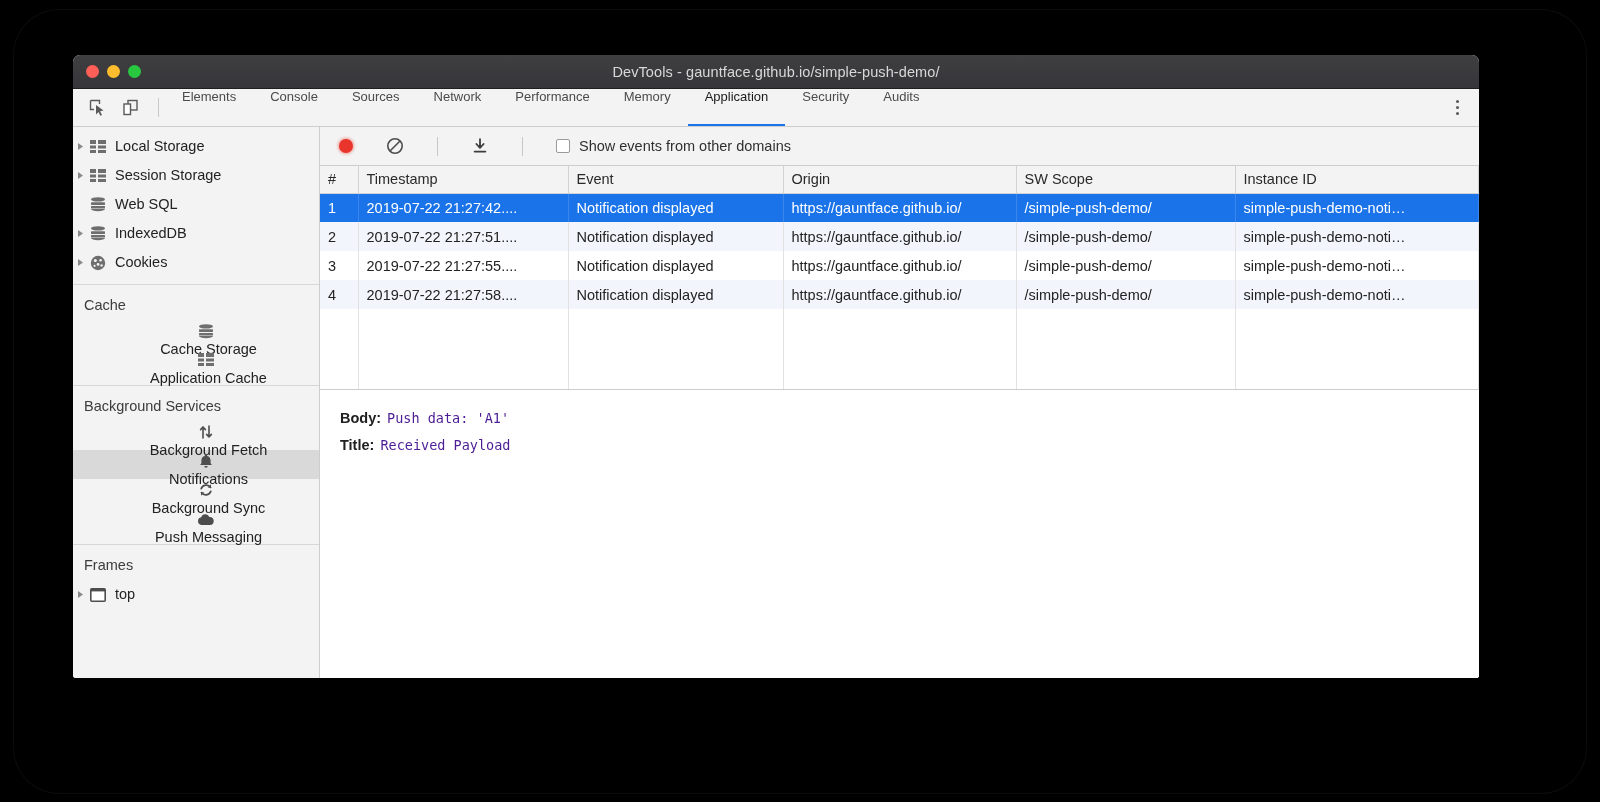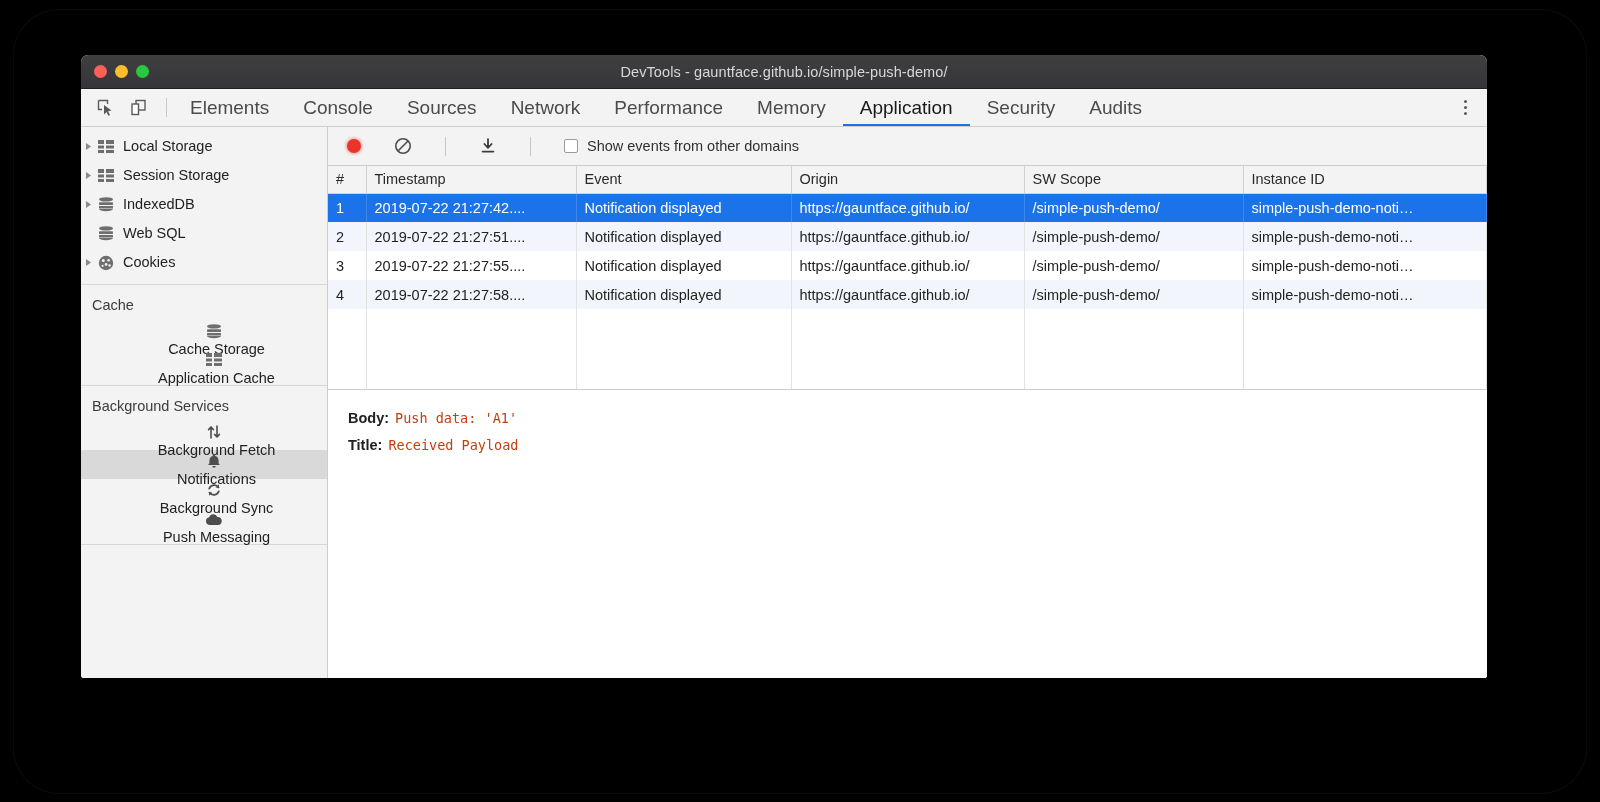--- a/index.html
+++ b/index.html
@@ -27,21 +27,21 @@
     width: 1574px;
     height: 785px;
     border-radius: 46px;
     background: #000000;
     box-shadow: inset 0 0 1px 1px #0d0d0d;
   }
 
   
   .window {
     position: absolute;
-    left: 81px;
+    left: 73px;
     top: 55px;
     width: 1406px;
     height: 623px;
     border-radius: 7px 7px 3px 3px;
     overflow: hidden;
     background: #ffffff;
     box-shadow: 0 6px 26px rgba(0,0,0,0.55);
   }
 
   
@@ -93,23 +93,22 @@
   }
   .vdiv {
     width: 1px;
     background: #c9c9c9;
     margin: 9px 6px;
     flex: 0 0 1px;
   }
   .tabs { display: flex; align-items: stretch; }
   .tab {
     display: flex;
-    align-items: center;
     padding: 0 17px;
-    font-size: 19px;
+    font-size: 13px;
     color: #4b4b4b;
     position: relative;
     white-space: nowrap;
   }
   .tab.active { color: #1a1a1a; }
   .tab.active::after {
     content: "";
     position: absolute;
     left: 0; right: 0; bottom: 0;
     height: 2.5px;
@@ -281,21 +280,21 @@
     font-size: 14.5px;
   }
   .detail-key {
     font-weight: bold;
     color: #202020;
     margin-right: 6px;
   }
   .detail-val {
     font-family: "DejaVu Sans Mono", monospace;
     font-size: 13.5px;
-    color: #c2410c;
+    color: #4c1d95;
     white-space: pre;
   }
 </style>
 </head>
 <body>
 
 <div id="root">
   <div class="backdrop"></div>
 
   <div class="window">
@@ -403,47 +402,47 @@
                 <rect x="0" y="5.5" width="6" height="3" fill="#6e6e6e"></rect>
                   <rect x="8" y="5.5" width="8" height="3" fill="#6e6e6e"></rect>
                 <rect x="0" y="10" width="6" height="3" fill="#6e6e6e"></rect>
                   <rect x="8" y="10" width="8" height="3" fill="#6e6e6e"></rect>
               </svg>
             </span>
             <span class="sb-label">Session Storage</span>
           </div>
 
           <div class="sb-item">
-            <span class="sb-arrow">
-              <svg width="9" height="9" viewBox="0 0 9 9">
-                  <path d="M2 1 L7 4.5 L2 8 Z" fill="#8a8a8a"></path>
-                </svg>
-            </span>
+            <span class="sb-arrow empty"></span>
             <span class="sb-icon">
               <svg width="16" height="15" viewBox="0 0 16 15">
                 <ellipse cx="8" cy="2.4" rx="7" ry="2.2" fill="#6e6e6e"></ellipse>
                 <rect x="1" y="5.3" width="14" height="2.6" rx="0.6" fill="#6e6e6e"></rect>
                 <rect x="1" y="9" width="14" height="2.6" rx="0.6" fill="#6e6e6e"></rect>
                 <path d="M1 12 a7 2.2 0 0 0 14 0 z" fill="#6e6e6e"></path>
               </svg>
             </span>
-            <span class="sb-label">IndexedDB</span>
+            <span class="sb-label">Web SQL</span>
           </div>
 
           <div class="sb-item">
-            <span class="sb-arrow empty"></span>
+            <span class="sb-arrow">
+              <svg width="9" height="9" viewBox="0 0 9 9">
+                  <path d="M2 1 L7 4.5 L2 8 Z" fill="#8a8a8a"></path>
+                </svg>
+            </span>
             <span class="sb-icon">
               <svg width="16" height="15" viewBox="0 0 16 15">
                 <ellipse cx="8" cy="2.4" rx="7" ry="2.2" fill="#6e6e6e"></ellipse>
                 <rect x="1" y="5.3" width="14" height="2.6" rx="0.6" fill="#6e6e6e"></rect>
                 <rect x="1" y="9" width="14" height="2.6" rx="0.6" fill="#6e6e6e"></rect>
                 <path d="M1 12 a7 2.2 0 0 0 14 0 z" fill="#6e6e6e"></path>
               </svg>
             </span>
-            <span class="sb-label">Web SQL</span>
+            <span class="sb-label">IndexedDB</span>
           </div>
 
           <div class="sb-item">
             <span class="sb-arrow">
               <svg width="9" height="9" viewBox="0 0 9 9">
                   <path d="M2 1 L7 4.5 L2 8 Z" fill="#8a8a8a"></path>
                 </svg>
             </span>
             <span class="sb-icon">
               <svg width="16" height="16" viewBox="0 0 16 16">
@@ -531,20 +530,37 @@
               <svg width="17" height="13" viewBox="0 0 17 13">
                 <path d="M4.4 12 A3.9 3.9 0 0 1 4.2 4.3 A4.4 4.4 0 0 1 12.4 3.9 A3.3 3.3 0 0 1 12.9 12 Z" fill="#4d4d4d"></path>
               </svg>
             </span>
             <span class="sb-label">Push Messaging</span>
           </div>
         </div>
 
         <div class="sb-divider"></div>
 
+        <div class="sb-section">
+          <div class="sb-title">Frames</div>
+          <div class="sb-item">
+            <span class="sb-arrow">
+              <svg width="9" height="9" viewBox="0 0 9 9">
+                  <path d="M2 1 L7 4.5 L2 8 Z" fill="#8a8a8a"></path>
+                </svg>
+            </span>
+            <span class="sb-icon">
+              <svg width="16" height="14" viewBox="0 0 16 14">
+                <rect x="0.8" y="0.8" width="14.4" height="12.4" rx="1" fill="#ffffff" stroke="#4d4d4d" stroke-width="1.6"></rect>
+                <rect x="0.8" y="0.8" width="14.4" height="2.6" fill="#4d4d4d"></rect>
+              </svg>
+            </span>
+            <span class="sb-label">top</span>
+          </div>
+        </div>
       </div>
 
       <div class="main">
 
         <div class="panel-toolbar">
           <div class="tb-btn">
             <span class="rec-dot"></span>
           </div>
           <div class="tb-btn">
             <svg width="18" height="18" viewBox="0 0 18 18">

